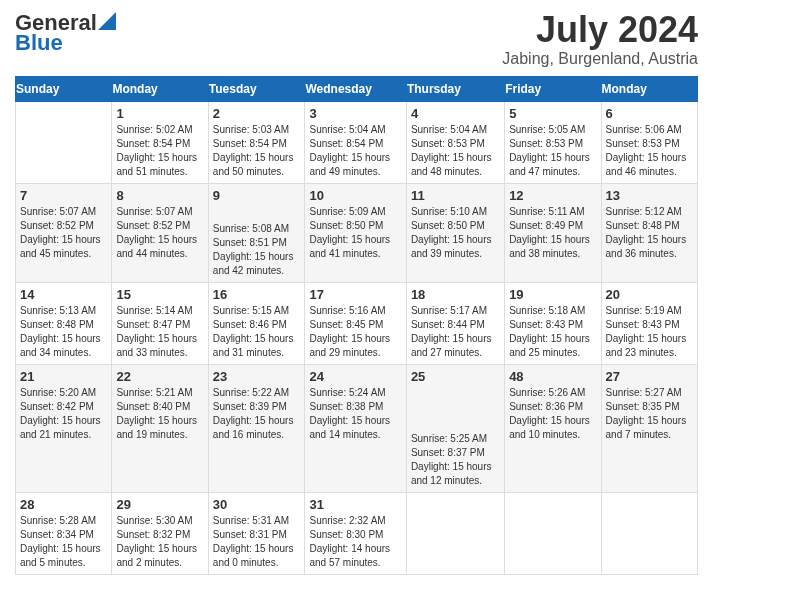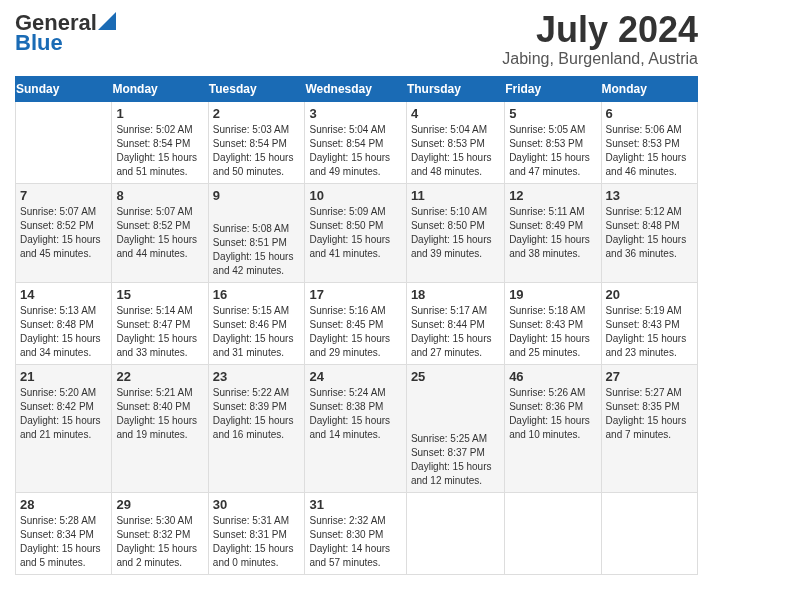--- a/index.html
+++ b/index.html
@@ -296,21 +296,21 @@
 and 14 minutes.</div>
           </td>
           <td>
             <span class="day-number">25</span>
             <div class="day-info" style="white-space: pre-line; margin-top: 48px;">Sunrise: 5:25 AM
 Sunset: 8:37 PM
 Daylight: 15 hours
 and 12 minutes.</div>
           </td>
           <td>
-            <span class="day-number">46</span>
+            <span class="day-number">48</span>
             <div class="day-info" style="white-space: pre-line;">Sunrise: 5:26 AM
 Sunset: 8:36 PM
 Daylight: 15 hours
 and 10 minutes.</div>
           </td>
           <td>
             <span class="day-number">27</span>
             <div class="day-info" style="white-space: pre-line;">Sunrise: 5:27 AM
 Sunset: 8:35 PM
 Daylight: 15 hours

